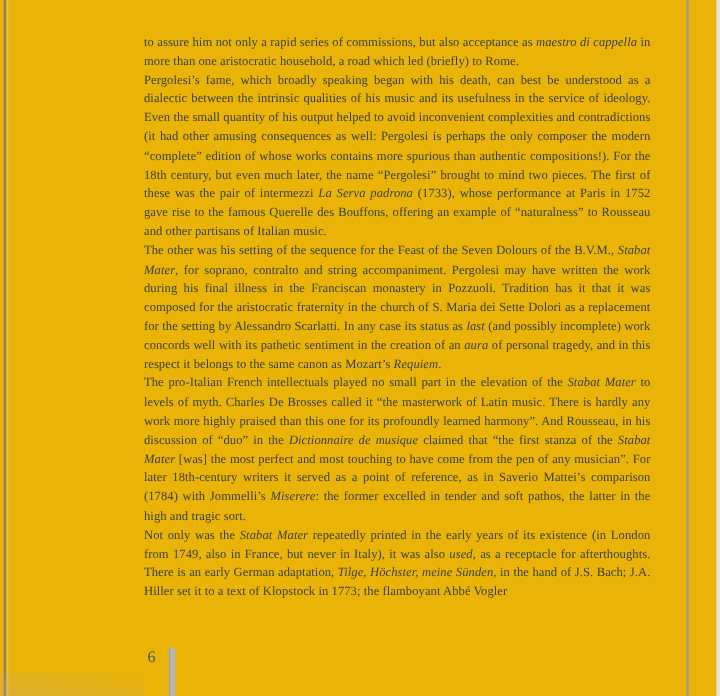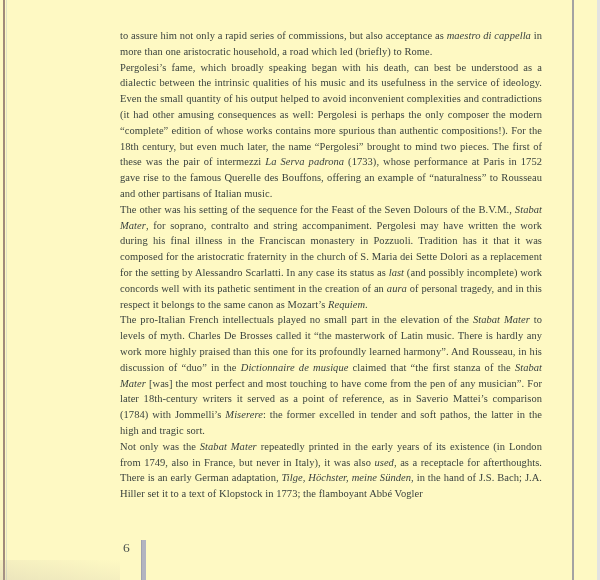--- a/index.html
+++ b/index.html
@@ -4,21 +4,21 @@
 <style>
   html, body {
     margin: 0;
     padding: 0;
     background: #ffffff;
   }
   .page {
     position: relative;
     width: 600px;
     height: 580px;
-    background: #fef9c3;
+    background: #eab308;
     overflow: hidden;
     font-family: "Liberation Serif", "DejaVu Serif", serif;
   }
   
   .edge { position: absolute; top: 0; height: 100%; }
   .edge-left   { left: 3px;   width: 2px; background: #8a6f68; opacity: 0.8; }
   .edge-left2  { left: 6px;   width: 1px; background: #c9d2c6; opacity: 0.55; }
   .edge-right  { left: 572px; width: 2px; background: #94949c; opacity: 0.85; }
   .edge-right2 { left: 597px; width: 3px; background: #e2e2e2; }
   .corner-shadow {

